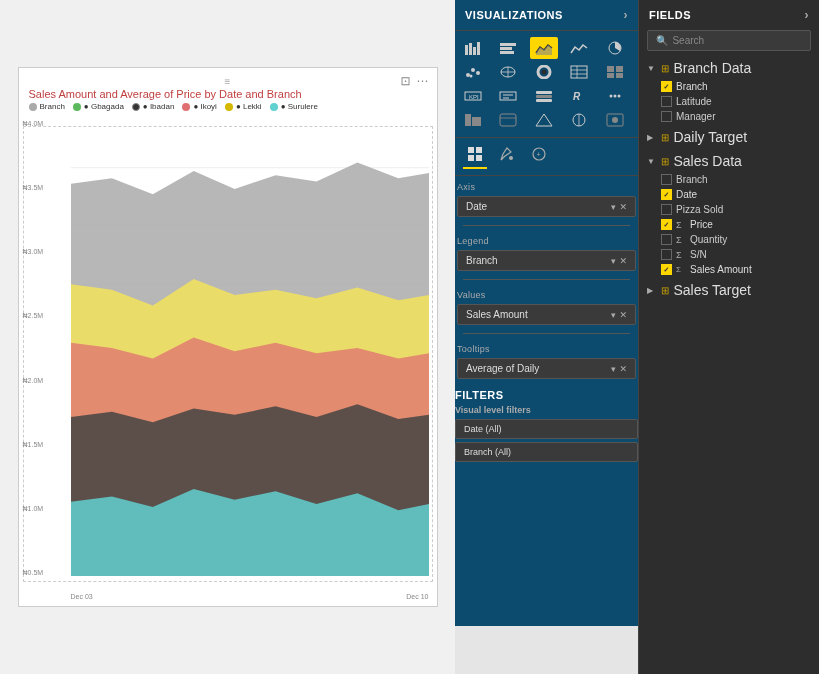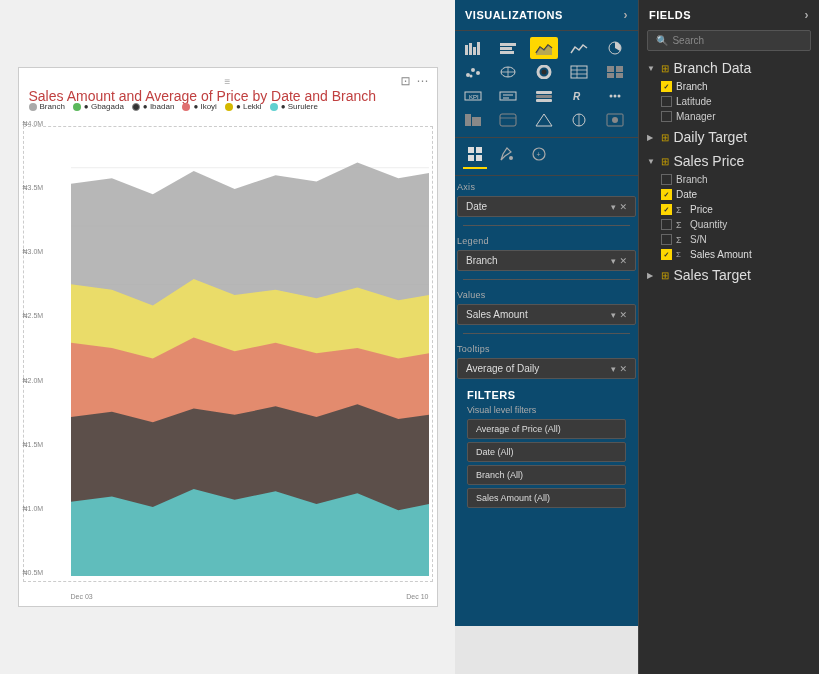--- a/index.html
+++ b/index.html
@@ -43,21 +43,21 @@
     }
     .chart-handle {
       position: absolute;
       top: 8px;
       left: 50%;
       transform: translateX(-50%);
       color: #aaa;
       font-size: 10px;
     }
     .chart-title {
-      font-size: 14px;
+      font-size: 11px;
       color: #c04040;
       position: absolute;
       top: 20px;
       left: 10px;
     }
     .chart-legend {
       position: absolute;
       top: 34px;
       left: 10px;
       display: flex;
@@ -215,33 +215,34 @@
     }
     .viz-divider {
       height: 1px;
       background: #555;
       margin: 4px 8px;
       border: none;
       border-top: 1px dashed #555;
     }
 
     .filters-section {
-      padding: 0 12px;
+      padding: 0 0;
     }
     .filters-header {
       font-size: 11px;
       font-weight: 600;
       color: #fff;
       letter-spacing: 0.5px;
       padding: 6px 0 4px;
     }
     .filters-sub {
       font-size: 9px;
       color: #aaa;
       margin-bottom: 4px;
+      font-weight: bold;
     }
     .filter-pill {
       background: #3a3a3a;
       border: 1px solid #555;
       border-radius: 2px;
       padding: 4px 8px;
       font-size: 9px;
       color: #ddd;
       margin-bottom: 3px;
       cursor: pointer;
@@ -661,24 +662,22 @@
       <div class="viz-field-icons">
         <span class="viz-field-icon">▾</span>
         <span class="viz-field-icon">✕</span>
       </div>
     </div>
   </div>
 
   <div class="filters-section">
     <div class="filters-header">FILTERS</div>
     <div class="filters-sub">Visual level filters</div>
-    <div class="filter-pill">Average of Price  (All)</div>
     <div class="filter-pill">Date  (All)</div>
     <div class="filter-pill">Branch  (All)</div>
-    <div class="filter-pill">Sales Amount  (All)</div>
   </div>
 </div>
 
 <div class="fields-panel">
   <div class="fields-header">
     <span>FIELDS</span>
     <span class="viz-chevron">›</span>
   </div>
 
   <div class="search-box">
@@ -713,29 +712,33 @@
         <span class="group-chevron">▶</span>
         <span class="group-icon">⊞</span>
         <span class="group-name">Daily Target</span>
       </div>
     </div>
 
     <div class="field-group">
       <div class="field-group-header">
         <span class="group-chevron">▼</span>
         <span class="group-icon">⊞</span>
-        <span class="group-name">Sales Price</span>
+        <span class="group-name">Sales Data</span>
       </div>
       <div class="field-item">
         <div class="field-checkbox"></div>
         <span class="field-name">Branch</span>
       </div>
       <div class="field-item">
         <div class="field-checkbox checked"></div>
         <span class="field-name highlighted">Date</span>
+      </div>
+      <div class="field-item">
+        <div class="field-checkbox"></div>
+        <span class="field-name">Pizza Sold</span>
       </div>
       <div class="field-item">
         <div class="field-checkbox checked"></div>
         <span class="field-sigma">Σ</span>
         <span class="field-name highlighted">Price</span>
       </div>
       <div class="field-item">
         <div class="field-checkbox"></div>
         <span class="field-sigma">Σ</span>
         <span class="field-name">Quantity</span>

